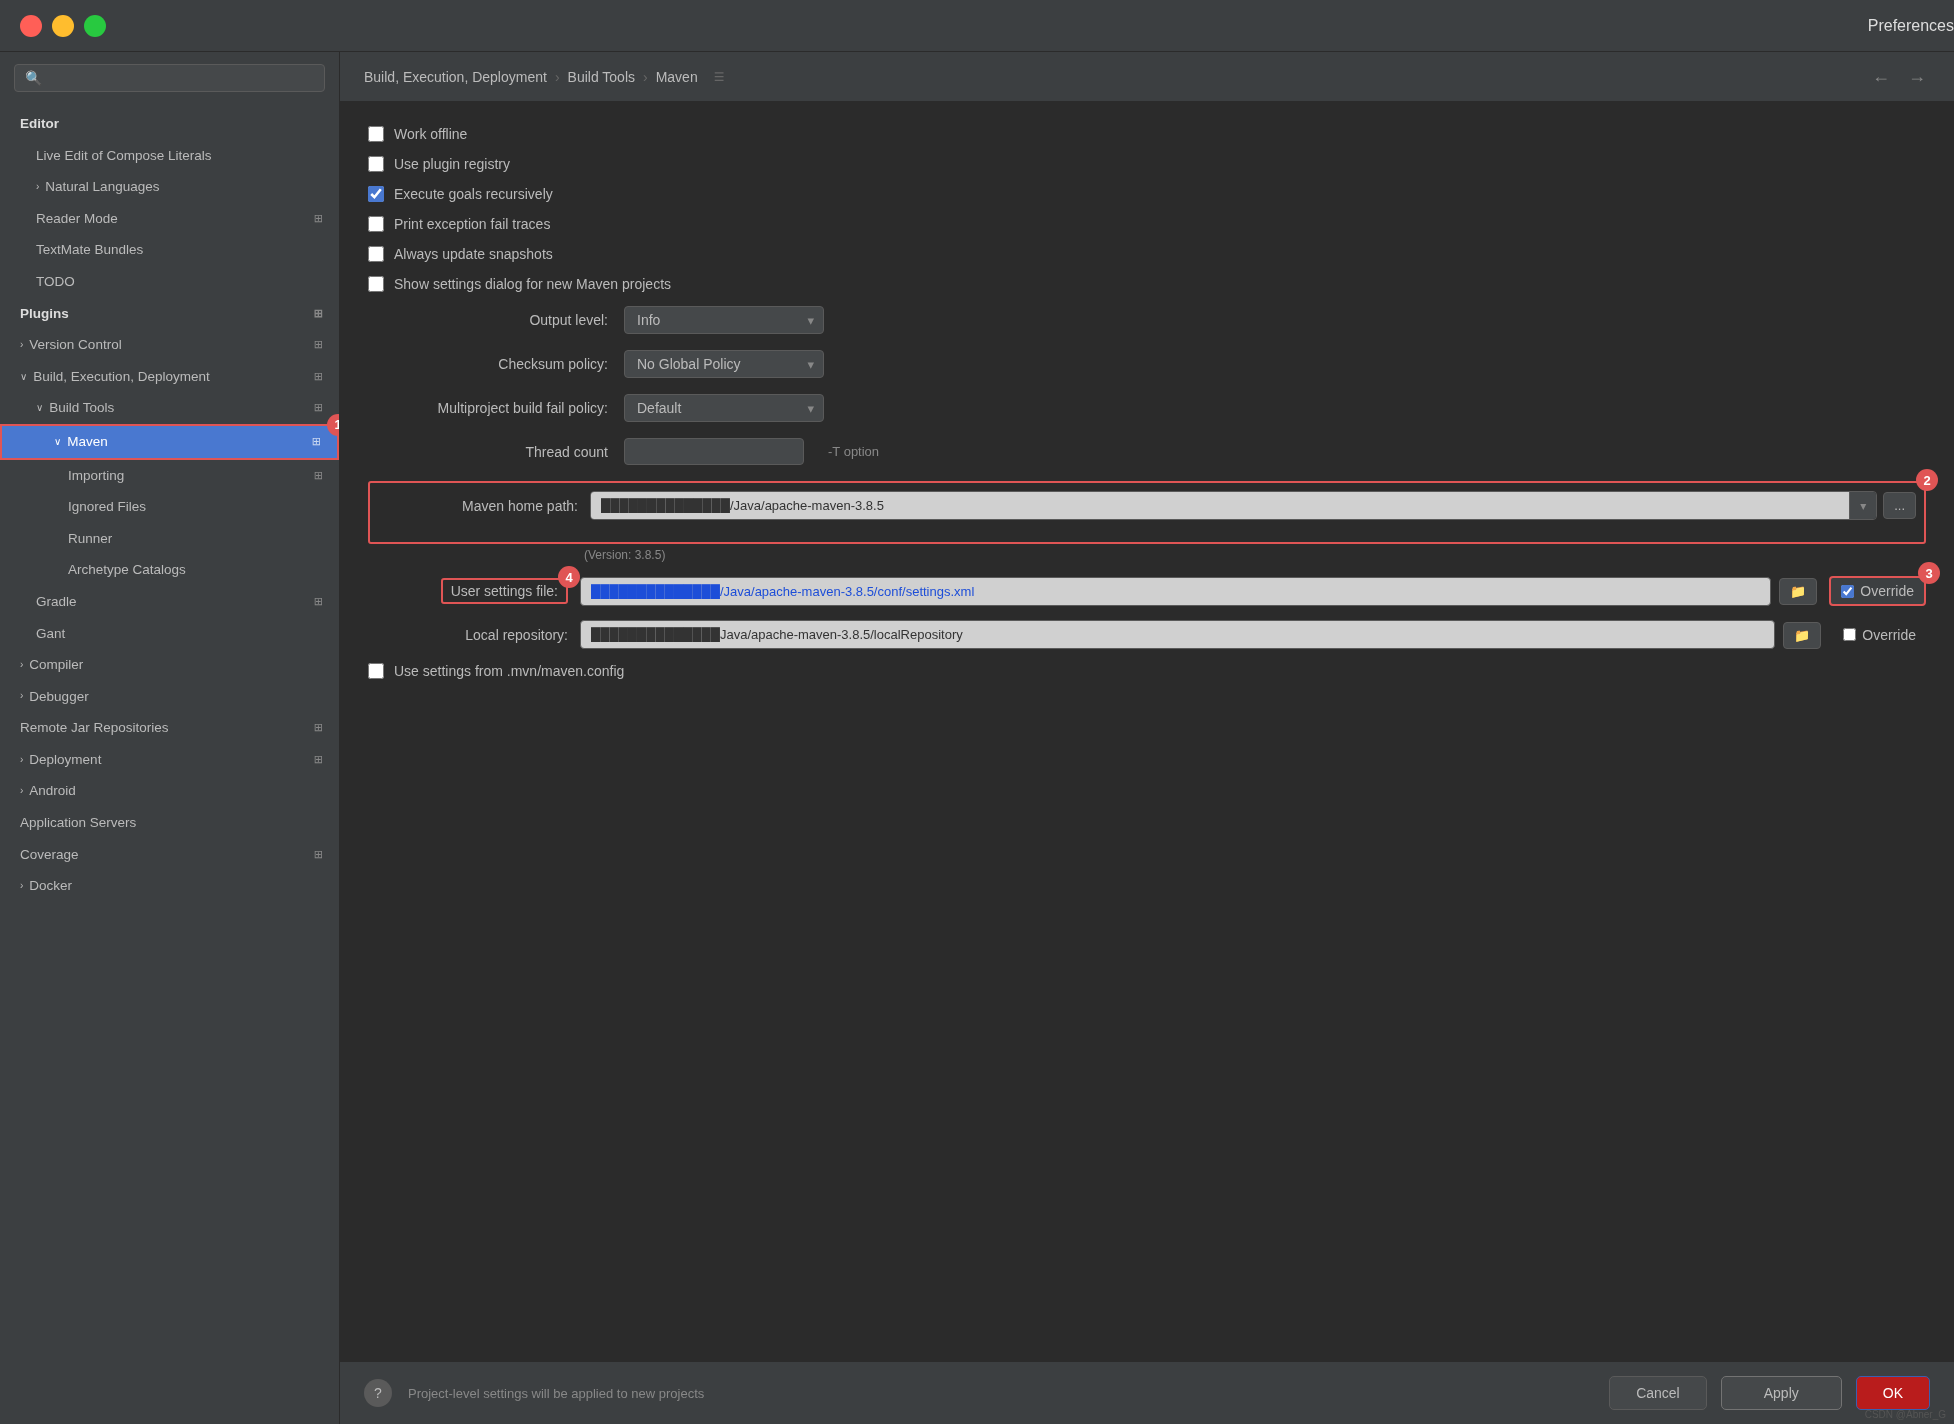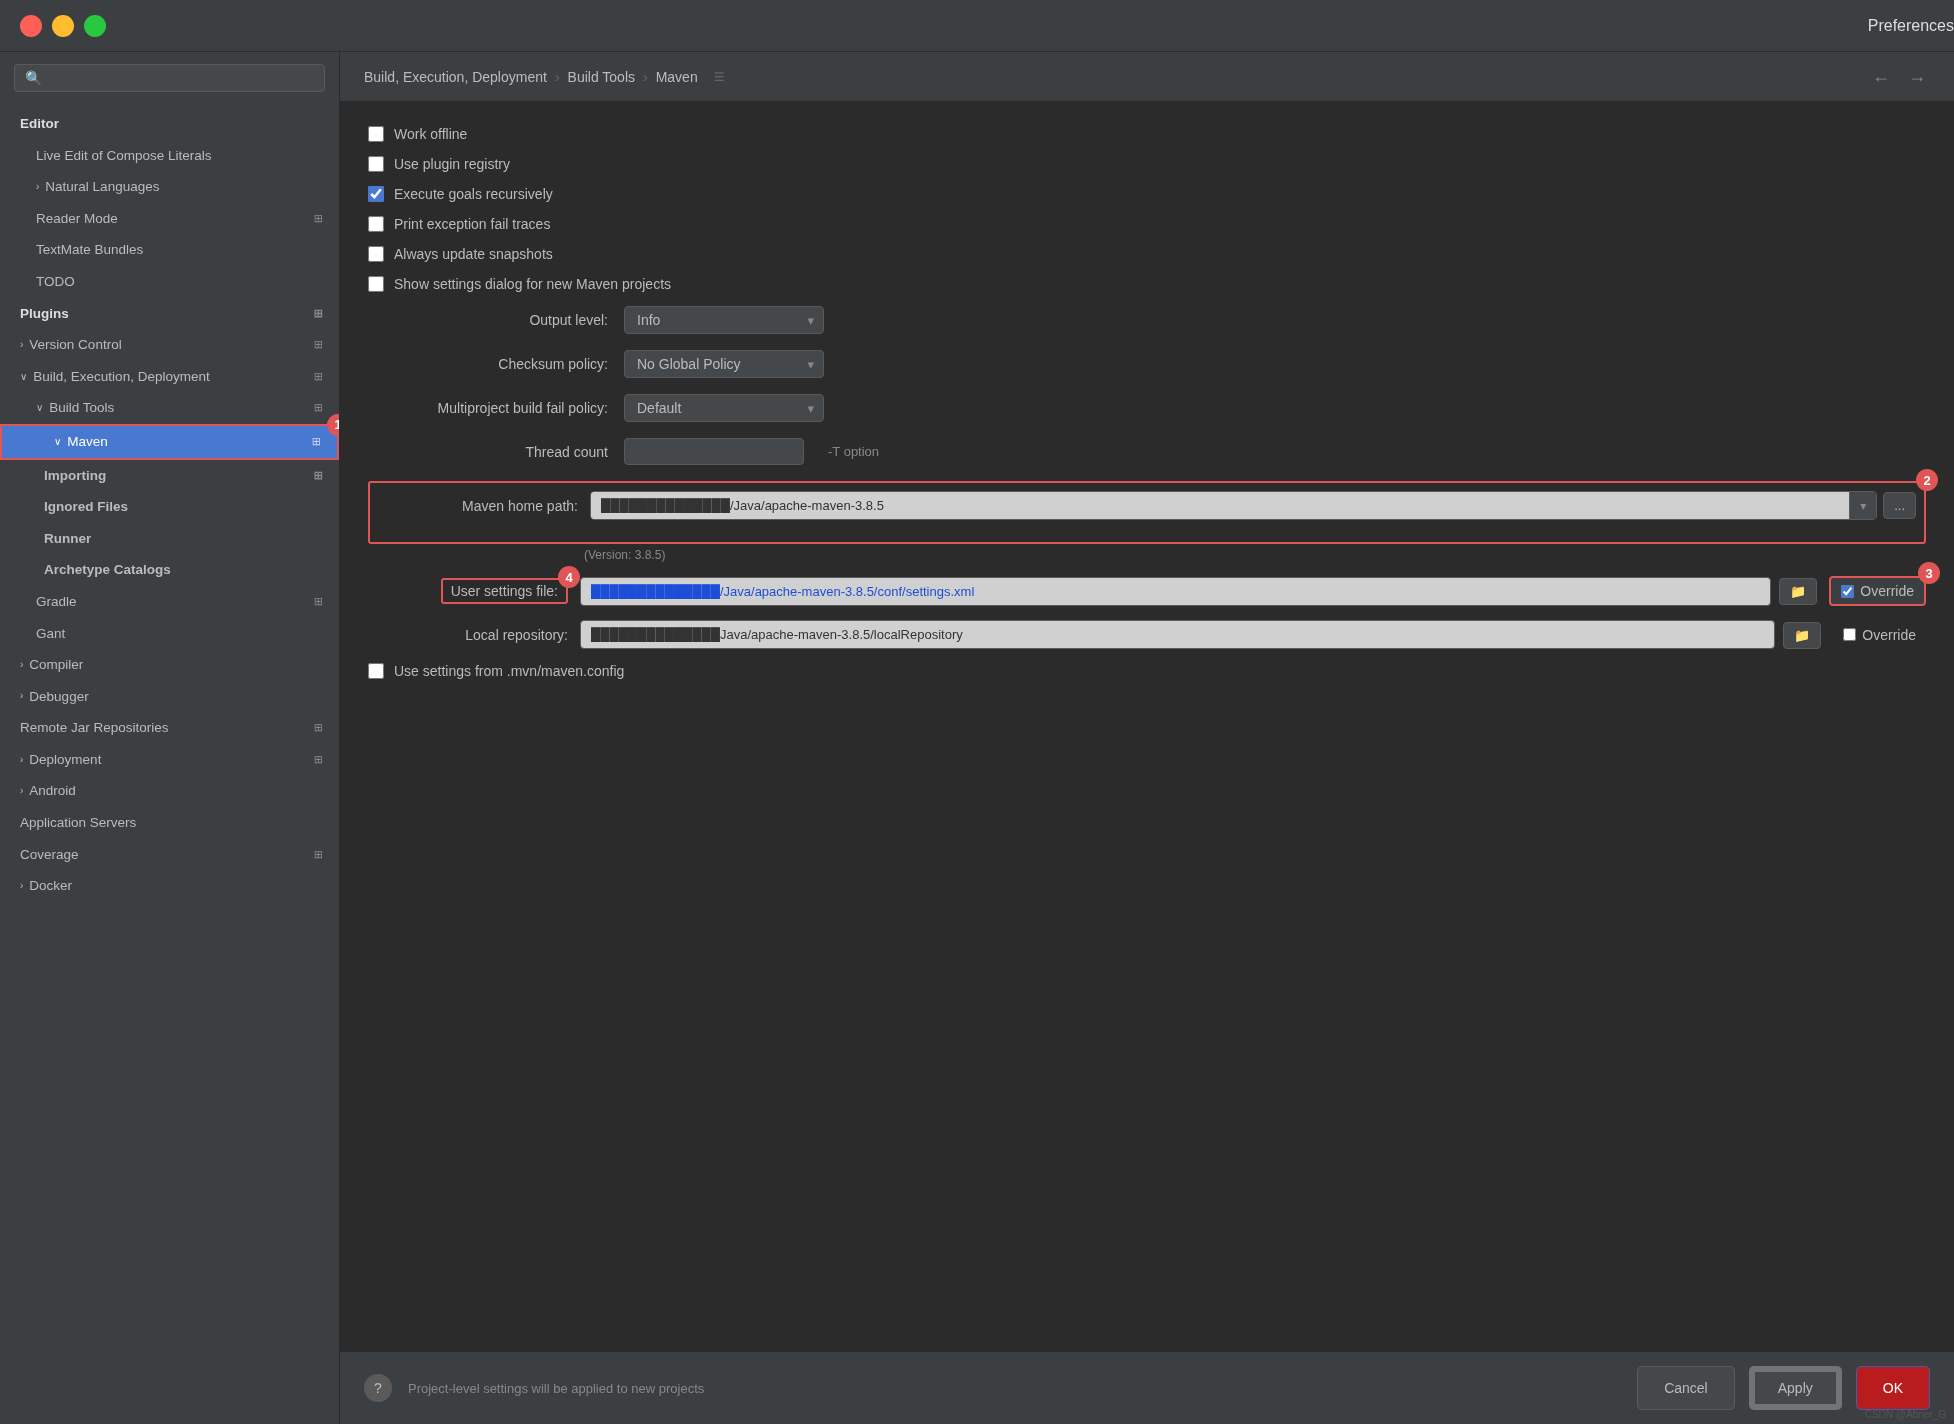--- a/index.html
+++ b/index.html
@@ -99,21 +99,21 @@
       color: #bbbbbb;
       font-size: 13.5px;
       line-height: 1.6;
     }
     .sidebar-item.section-header {
       font-weight: 600;
       color: #dddddd;
     }
     .sidebar-item.indent-1 { padding-left: 36px; }
     .sidebar-item.indent-2 { padding-left: 52px; }
-    .sidebar-item.indent-3 { padding-left: 44px; font-weight: bold; }
+    .sidebar-item.indent-3 { padding-left: 68px; }
     .icon-small {
       font-size: 11px;
       color: #888;
       margin-left: 6px;
     }
 
     
     .content-area {
       flex: 1;
       background: #2b2b2b;
@@ -396,23 +396,23 @@
       background: #45484a;
       border: 1px solid #5a5a5a;
       color: #bbbbbb;
       padding: 8px 26px;
       border-radius: 5px;
       cursor: pointer;
       font-size: 14px;
     }
     .btn-apply {
       background: #45484a;
-      border: 6px solid #737373;
-      color: #bbbbbb;
-      padding: 8px 23px;
+      border: 1px solid #737373;
+      color: #bbbbbb;
+      padding: 8px 42px;
       border-radius: 5px;
       cursor: pointer;
       font-size: 14px;
     }
     .btn-ok {
       background: #b91c1c;
       border: 1px solid #3a60b0;
       color: #ffffff;
       padding: 8px 26px;
       border-radius: 5px;

